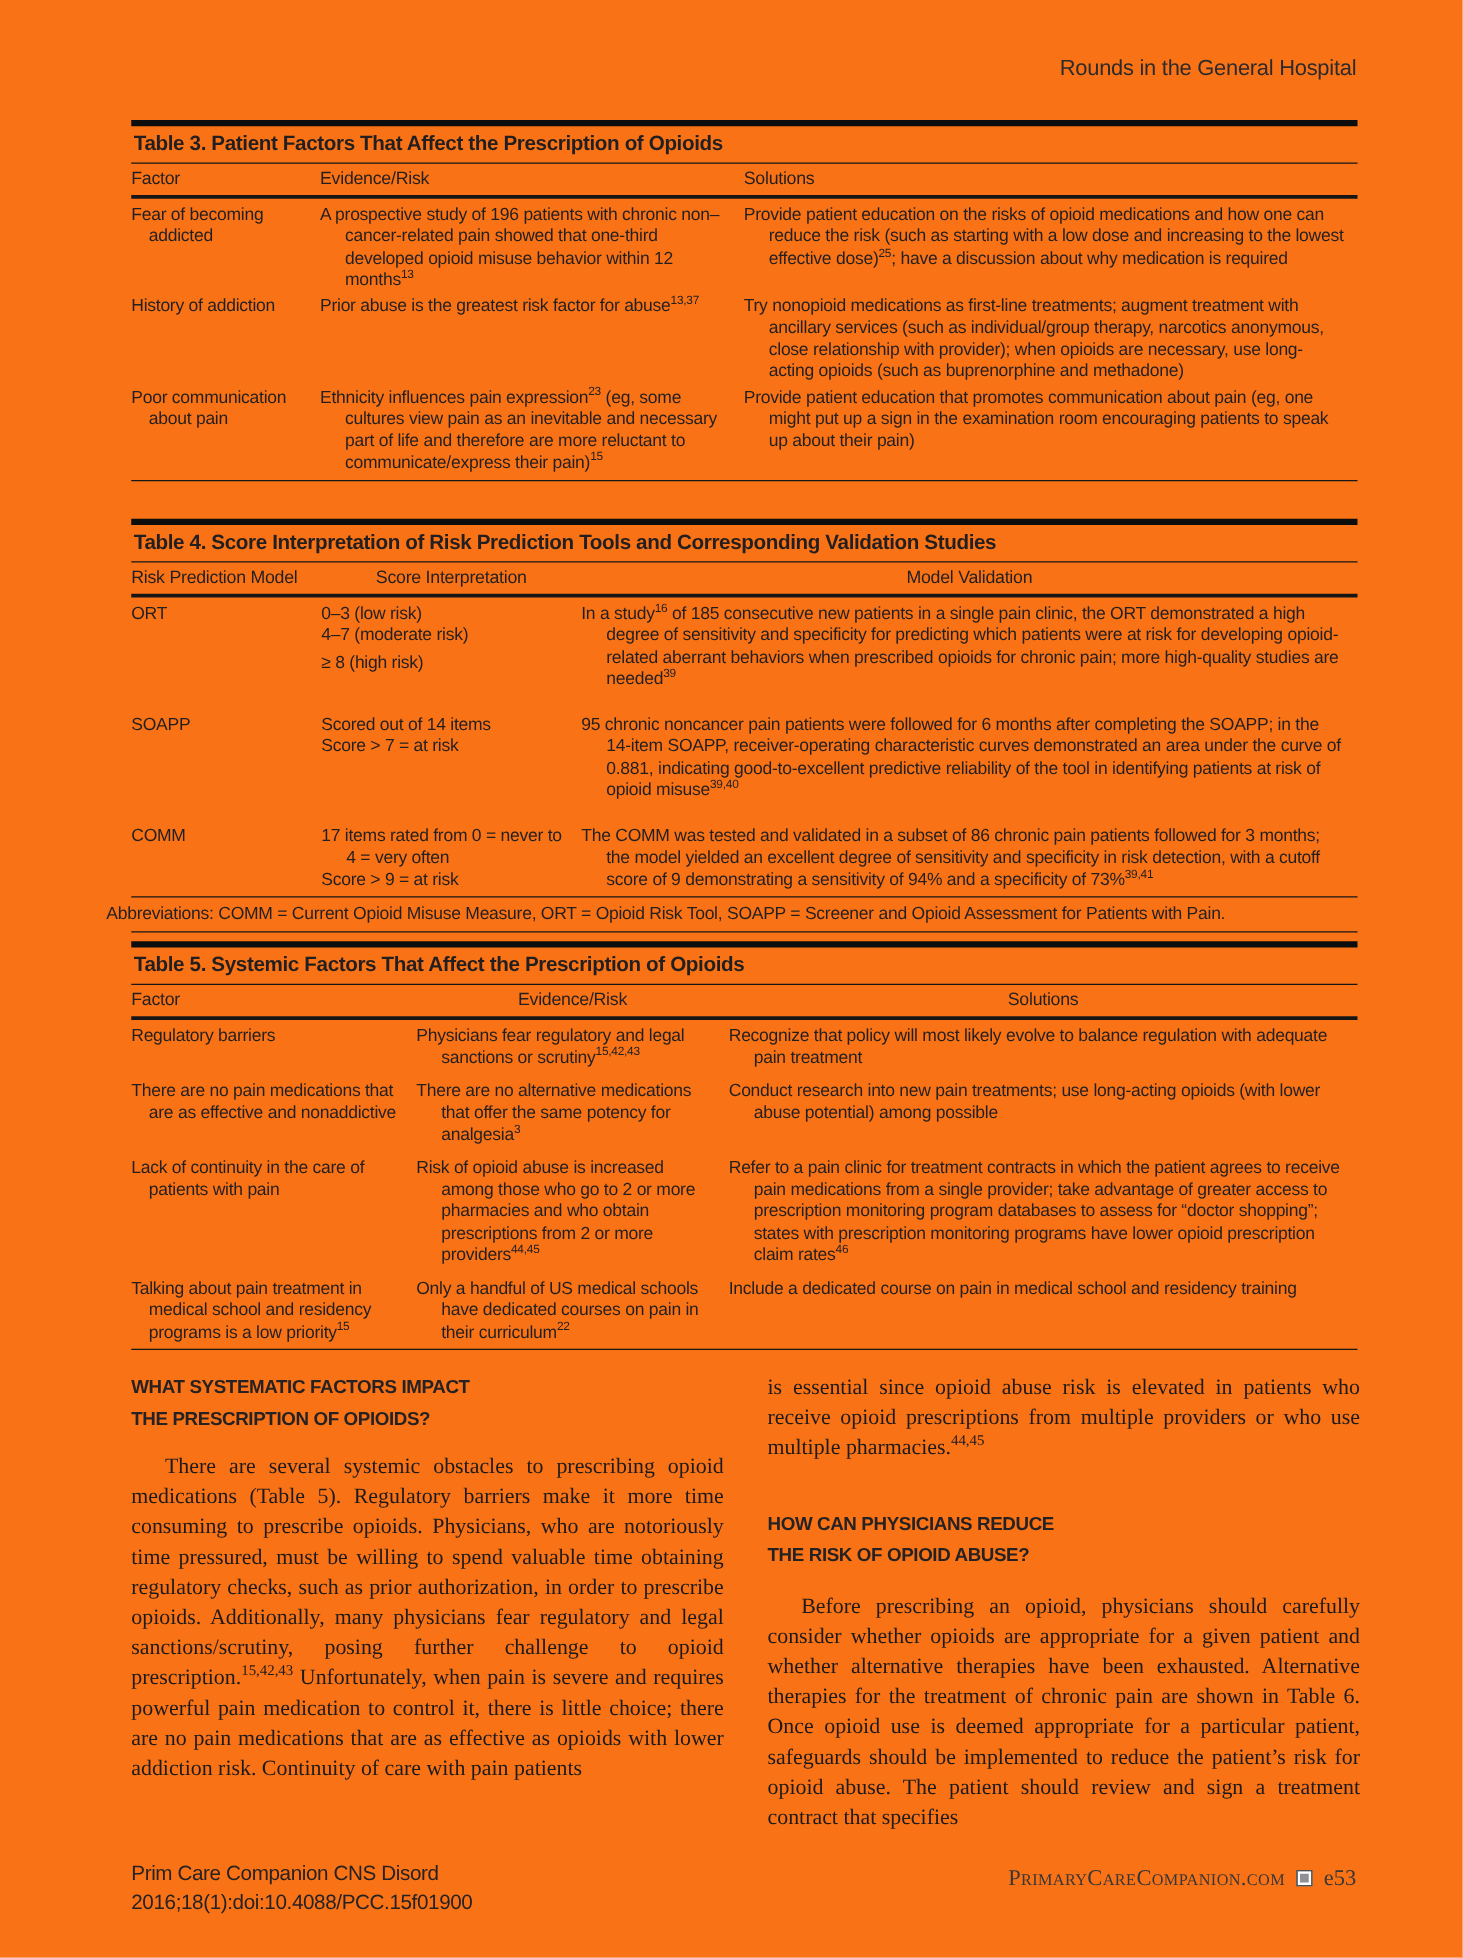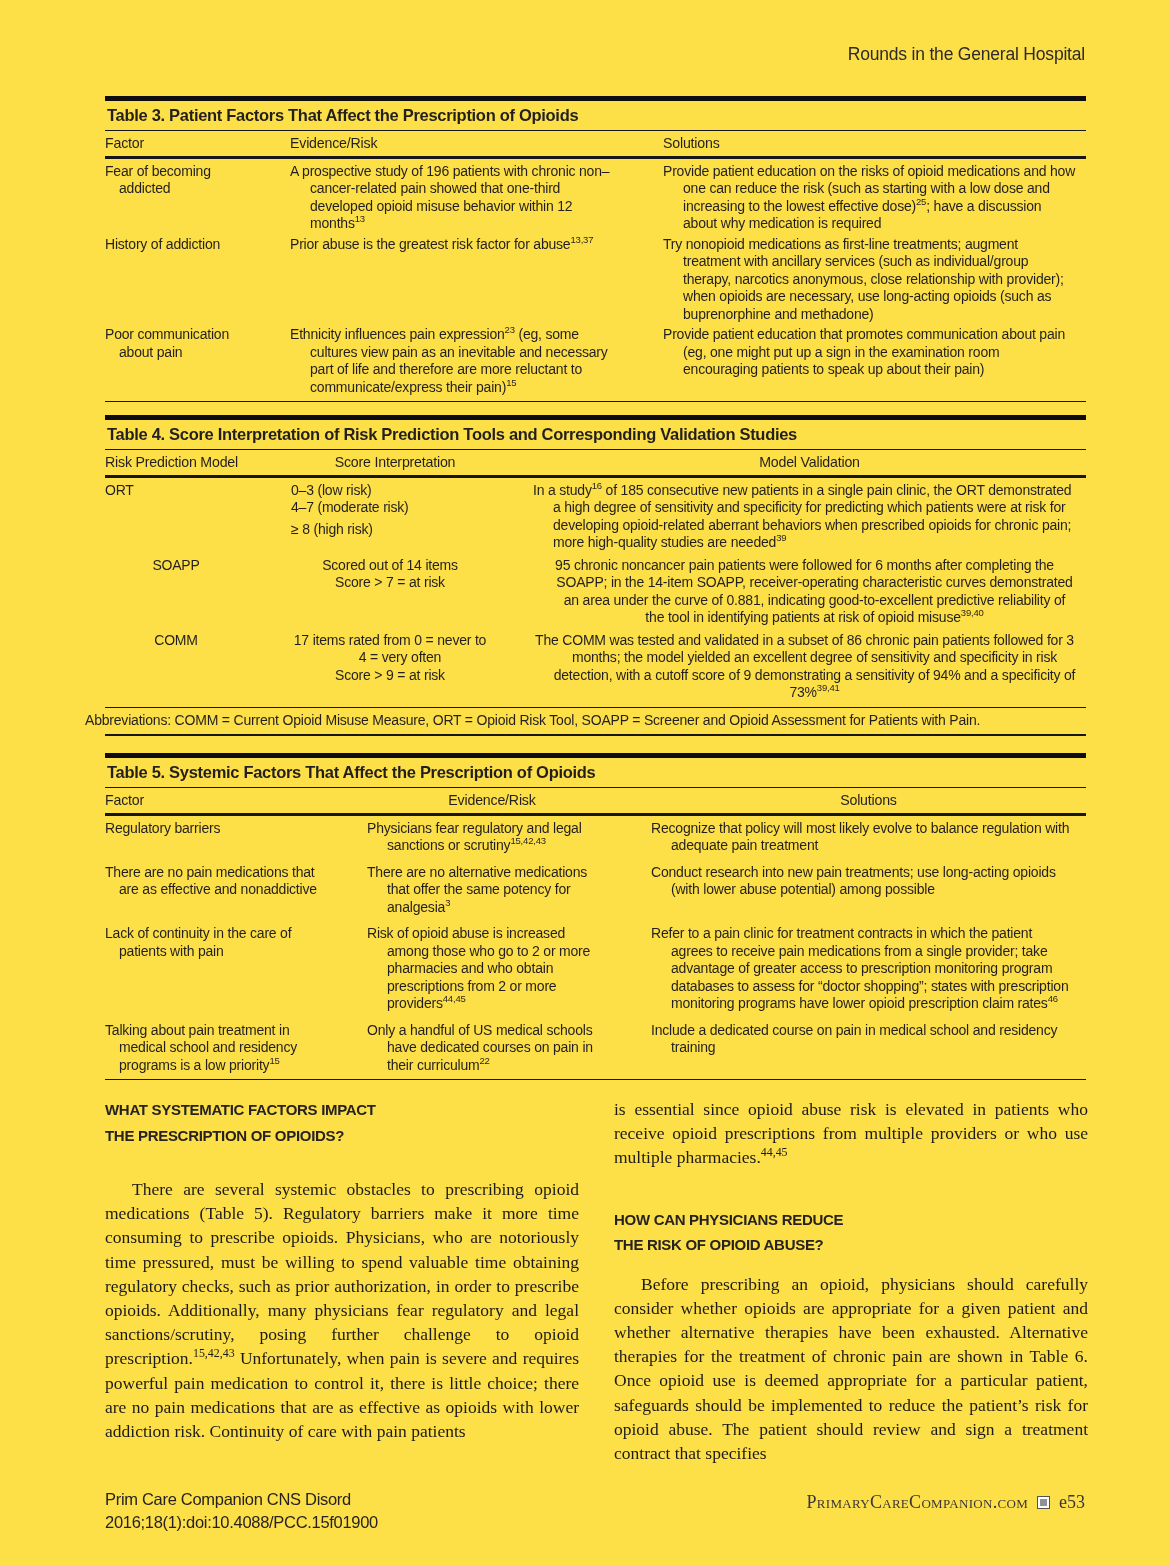--- a/index.html
+++ b/index.html
@@ -1,53 +1,53 @@
 <!DOCTYPE html>
 <html><head>
 <meta charset="utf-8">
 <style>
   * { margin:0; padding:0; box-sizing:border-box; }
   html,body { background:#ffffff; }
   body {
     width:1170px; height:1566px; position:relative; overflow:hidden;
     font-family:"Liberation Sans", sans-serif; color:#231f20;
   }
-  .page { position:absolute; inset:0; background:#fde047; }
+  .page { position:absolute; inset:0; background:#f97316; }
 
   .running-head {
     position:absolute; top:44px; right:85px;
     font-size:17.5px; letter-spacing:-0.2px; color:#2d2a2b;
   }
 
   
   .tblock { position:absolute; left:105px; width:981px; }
   .bar { height:5px; background:#0d0d0d; }
   .rule { background:#161616; }
   .rule.thin { height:1.4px; }
   .rule.med  { height:2.2px; }
   .tbl-title {
     font-weight:bold; font-size:16.5px; letter-spacing:-0.3px;
     padding:5px 2px 5px 2px;
   }
-  .grid { display:grid;gap:34px; }
+  .grid { display:grid; }
   .t3 { grid-template-columns:151px 339px 1fr; }
   .t4 { grid-template-columns:152px 208px 1fr; }
   .t5 { grid-template-columns:228px 250px 1fr; }
   .thead { padding:4px 0 5px 0; font-size:14.2px; letter-spacing:-0.2px; }
   .hcell.c { text-align:center; }
   .tbody { padding:4px 0 5px 0; }
   .cell {
     font-size:14px; line-height:17.5px; letter-spacing:-0.2px;
     padding-right:10px;
   }
   .hang    { padding-left:20px; text-indent:-20px; }
   .hang-sm { padding-left:14px; text-indent:-14px; }
   .t3 .cell + .cell, .t4 .cell + .cell, .t5 .cell + .cell { }
   .row + .row.g3 { margin-top:3px; }
-  .row + .row.g5 { margin-top:5px;text-align:center; }
+  .row + .row.g5 { margin-top:19px; }
   .row + .row.g9 { margin-top:9px; }
   .score-line { padding-left:20px; text-indent:-20px; }
   .score-gap { margin-top:4px; }
   sup { font-size:68%; line-height:0; }
   .footnote {
     font-size:14px; line-height:17.5px; letter-spacing:-0.2px;
     padding:4px 0 5px 0;
   }
 
   
@@ -55,21 +55,21 @@
   .col-right { position:absolute; left:614px; top:1097px; width:474px; }
   h2.sect {
     font-family:"Liberation Sans", sans-serif; font-weight:bold;
     font-size:15px; line-height:25.5px; letter-spacing:-0.3px; color:#262223;
   }
   .para {
     font-family:"Liberation Serif", serif; font-size:17.5px;
     line-height:24.2px; text-align:justify; color:#1d1a1b;
   }
   .para.fl-indent { text-indent:27px; }
-  .para.after-head { margin-top:29px; }
+  .para.after-head { margin-top:12px; }
   h2.sect.mid { margin-top:37px; }
   .para.after-head2 { margin-top:14px; }
 
   
   .footer-left {
     position:absolute; left:105px; top:1488px;
     font-size:16.5px; line-height:23px; letter-spacing:-0.3px; color:#262223;
   }
   .footer-right {
     position:absolute; right:85px; top:1492px;

